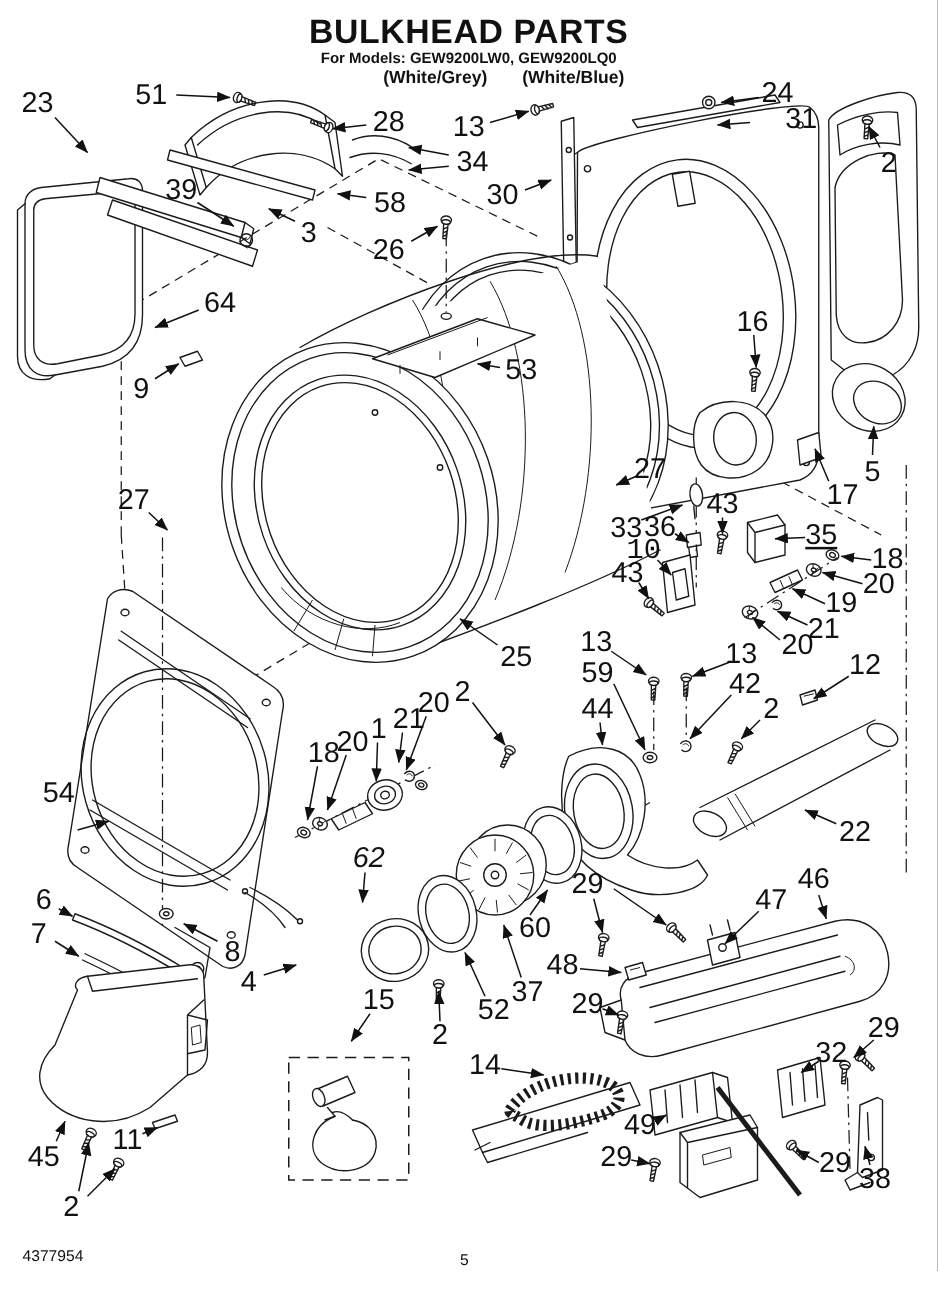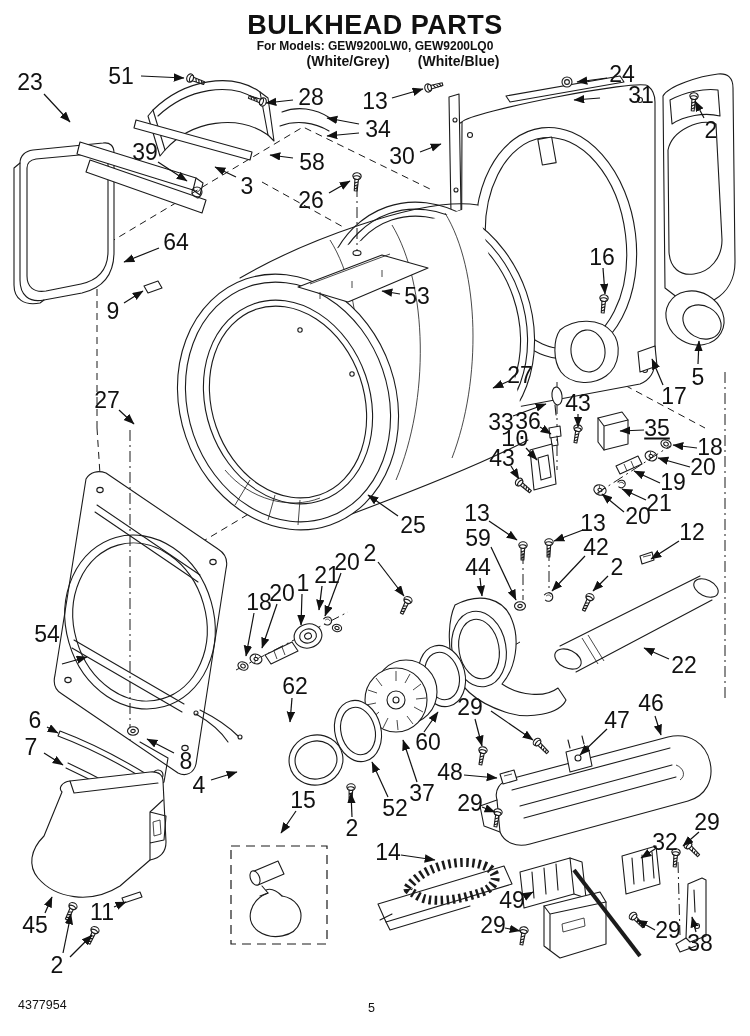--- a/index.html
+++ b/index.html
@@ -443,21 +443,21 @@
       <span class="co" style="left: 478px; top: 567px;">44</span>
       <span class="co" style="left: 617px; top: 567px;">2</span>
       <span class="co" style="left: 684px; top: 665px;">22</span>
       <span class="co" style="left: 370px; top: 553px;">2</span>
       <span class="co" style="left: 347px; top: 562px;">20</span>
       <span class="co" style="left: 327px; top: 575px;">21</span>
       <span class="co" style="left: 303px; top: 583px;">1</span>
       <span class="co" style="left: 282px; top: 593px;">20</span>
       <span class="co" style="left: 259px; top: 602px;">18</span>
       <span class="co" style="left: 47px; top: 634px;">54</span>
-      <span class="co" style="left: 295px; top: 686px;">62</span>
+      <span class="co" style="left: 295px; top: 686px; font-style: italic;">62</span>
       <span class="co" style="left: 35px; top: 720px;">6</span>
       <span class="co" style="left: 31px; top: 747px;">7</span>
       <span class="co" style="left: 186px; top: 761px;">8</span>
       <span class="co" style="left: 199px; top: 785px;">4</span>
       <span class="co" style="left: 428px; top: 742px;">60</span>
       <span class="co" style="left: 470px; top: 707px;">29</span>
       <span class="co" style="left: 617px; top: 720px;">47</span>
       <span class="co" style="left: 651px; top: 703px;">46</span>
       <span class="co" style="left: 450px; top: 772px;">48</span>
       <span class="co" style="left: 422px; top: 793px;">37</span>

